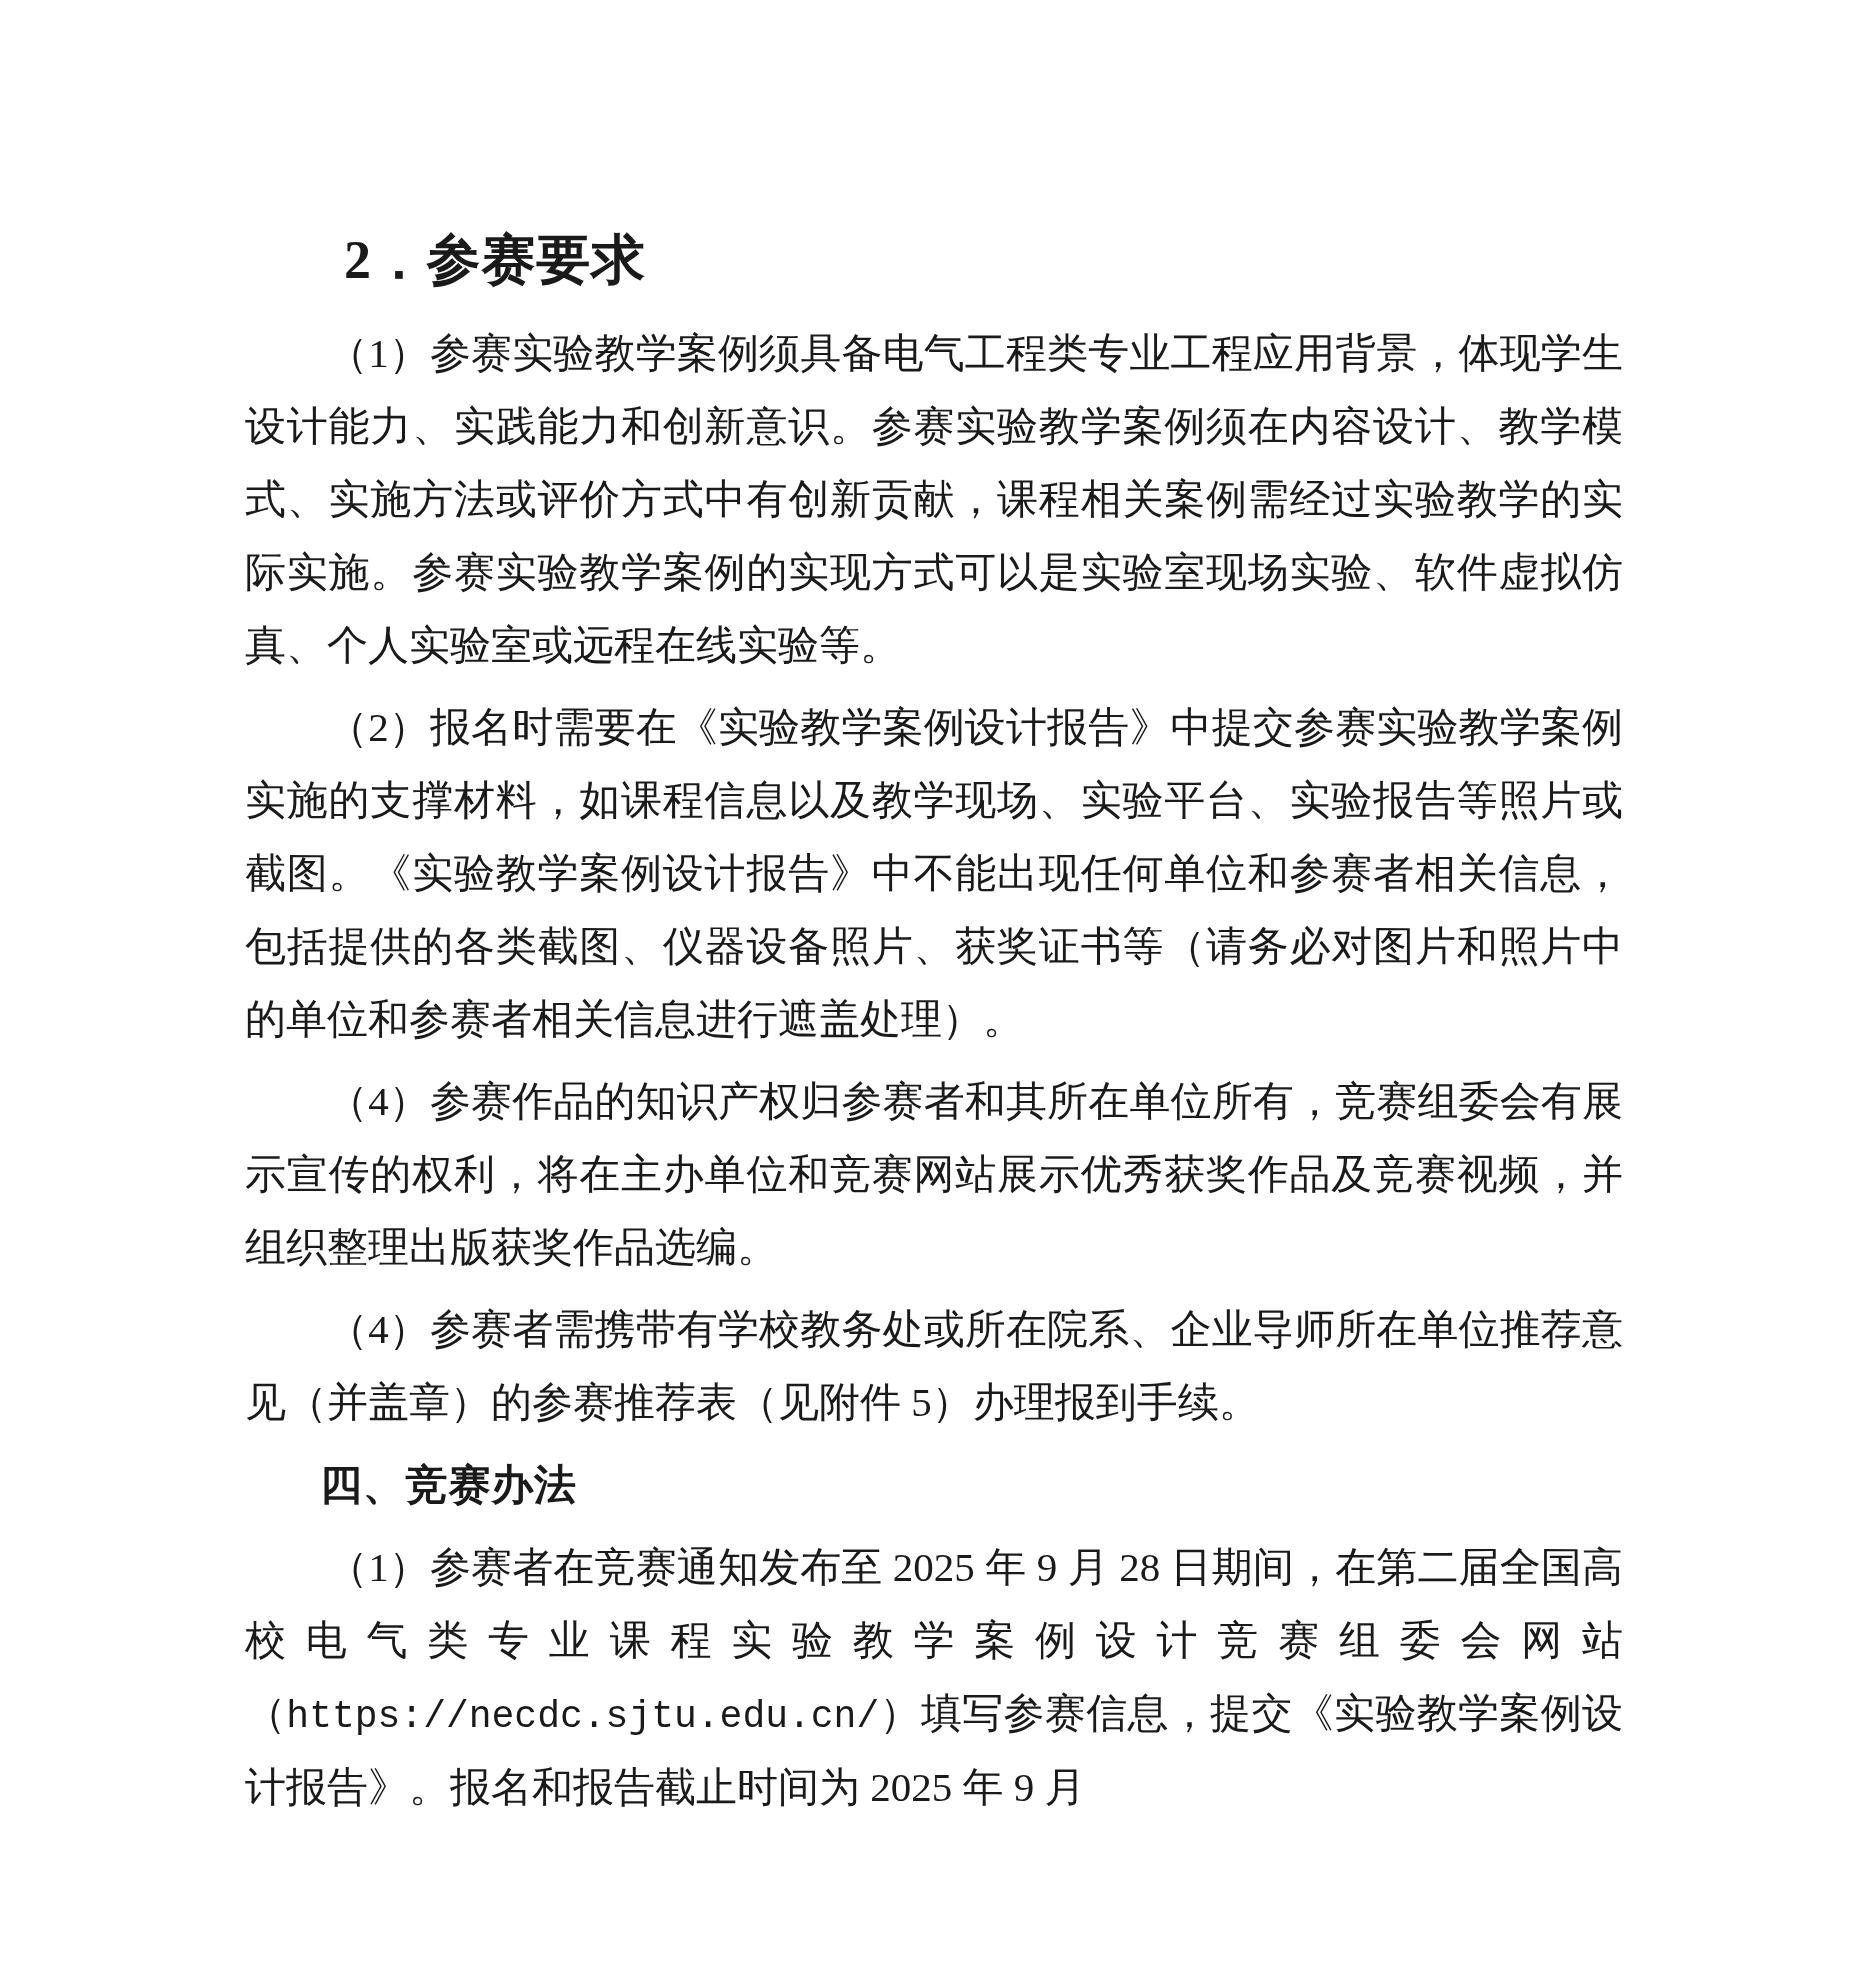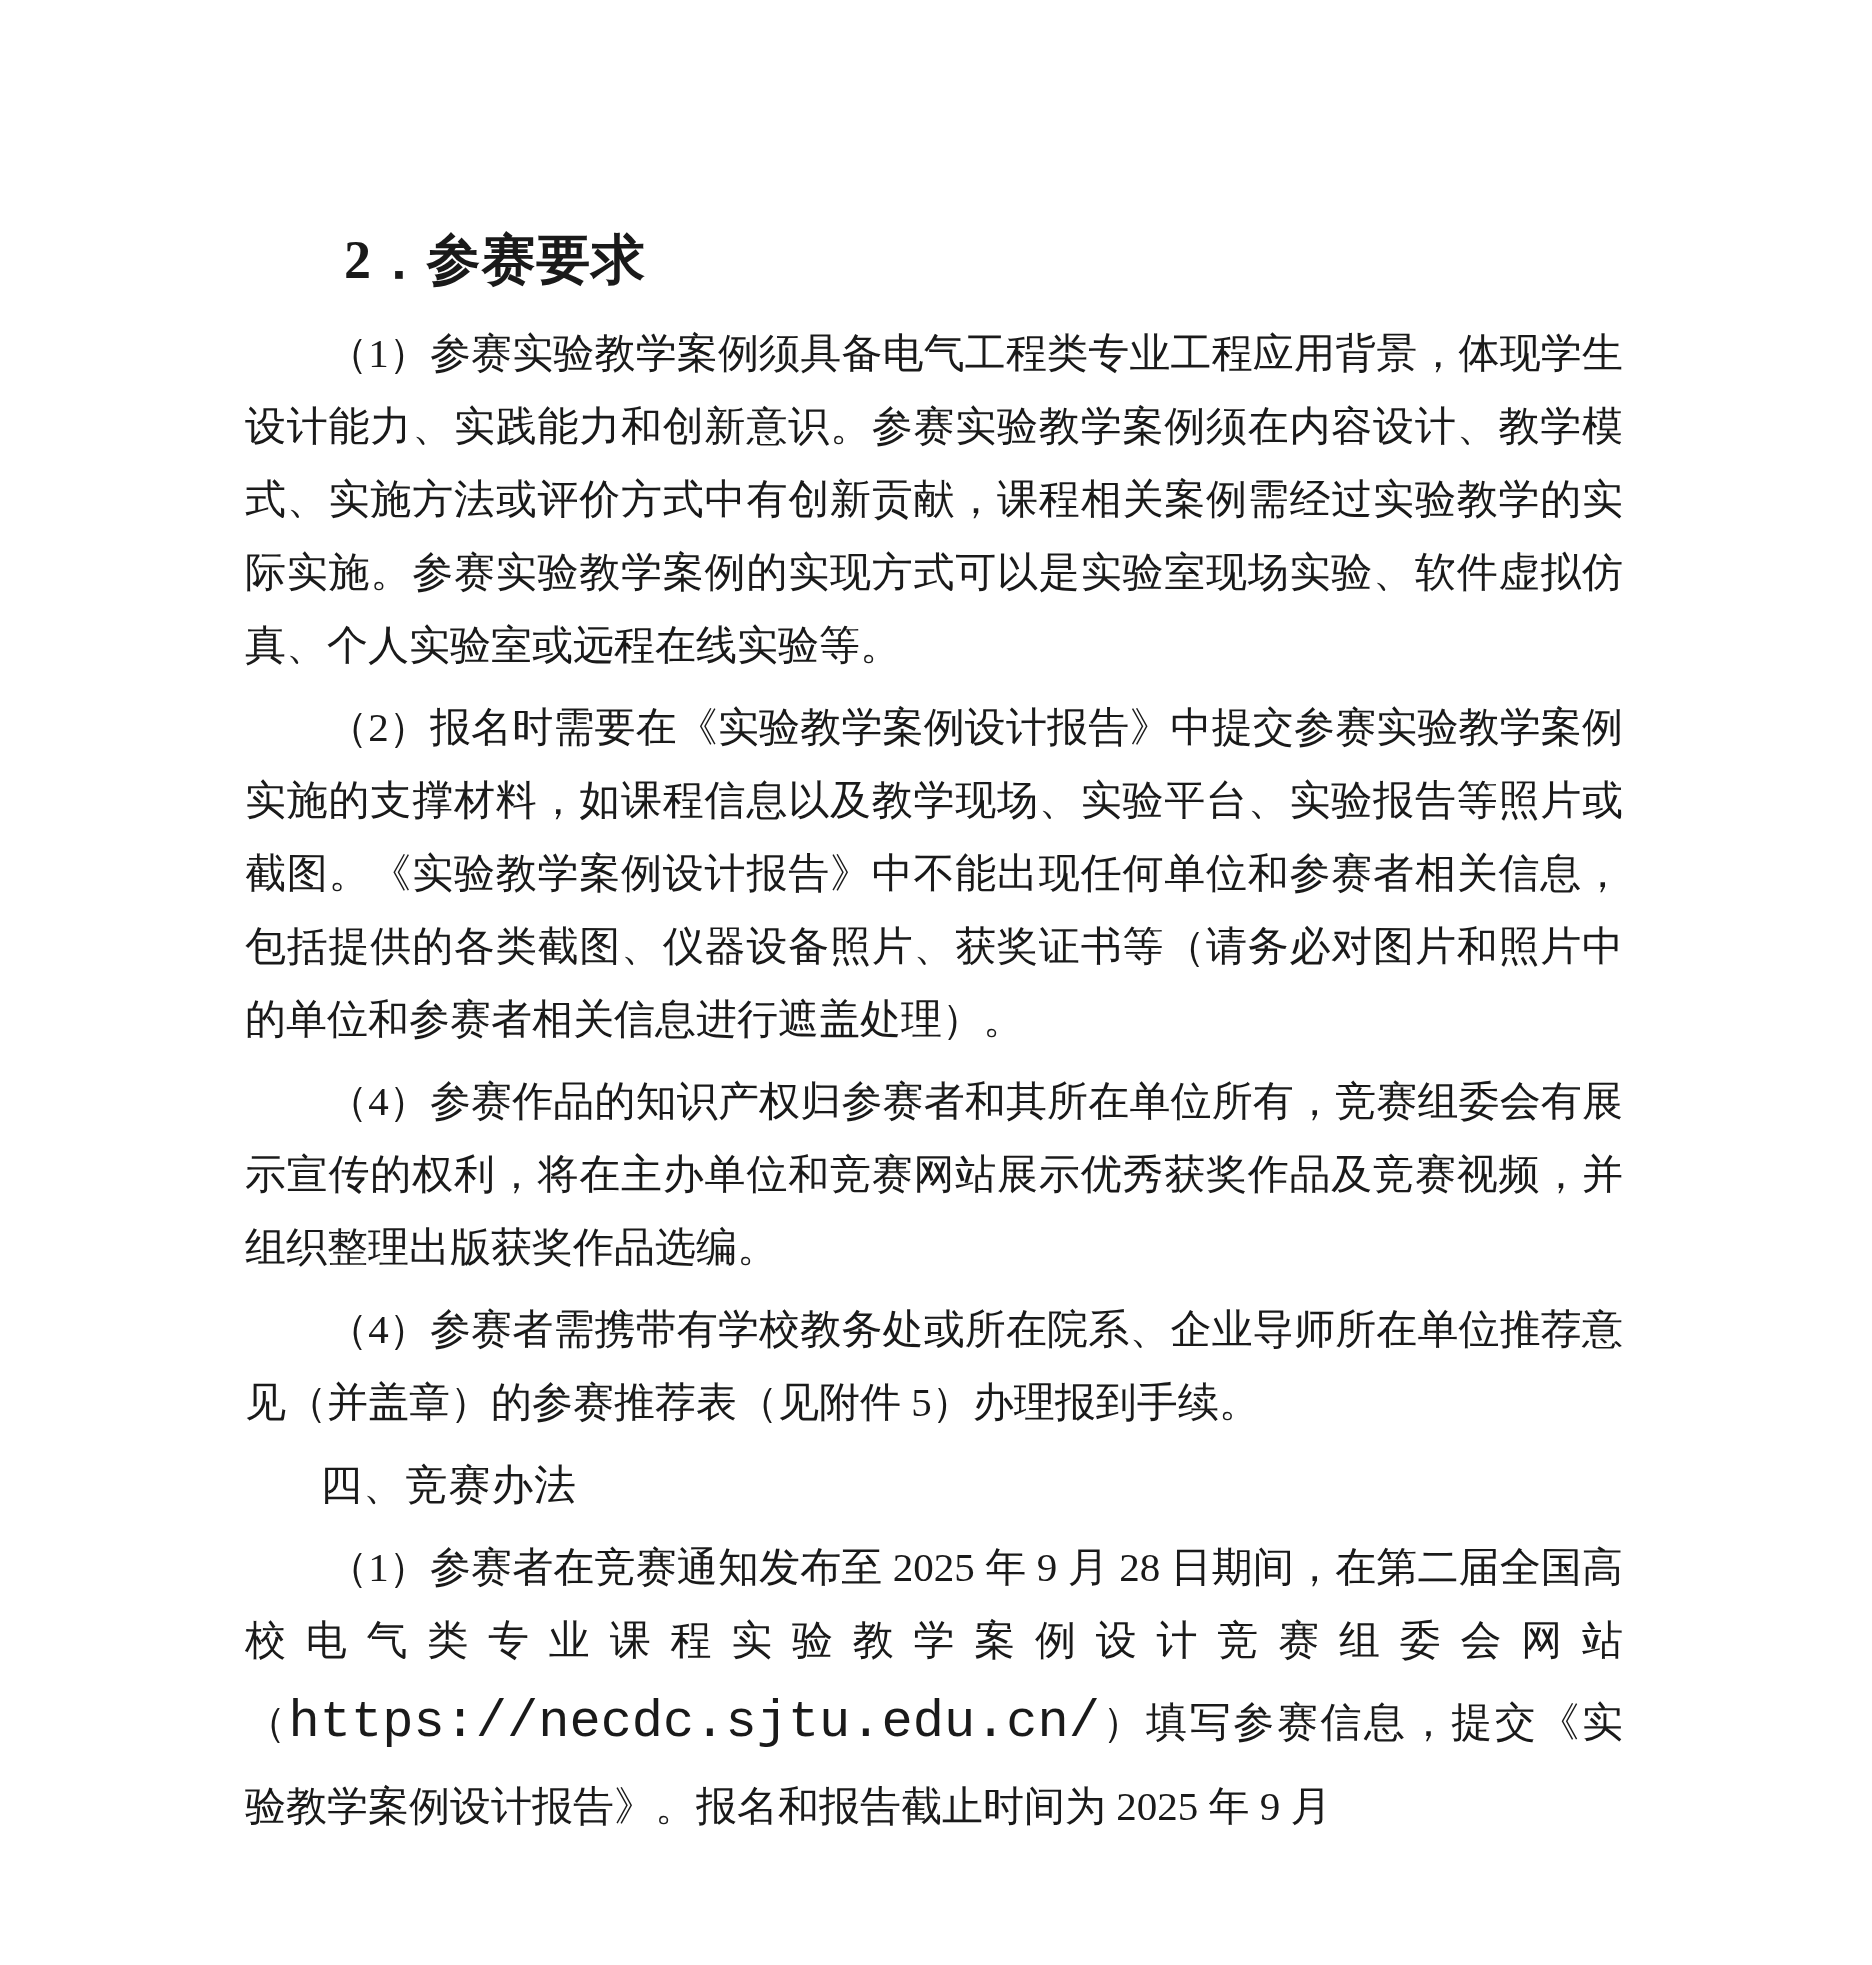--- a/index.html
+++ b/index.html
@@ -27,35 +27,35 @@
   }
   .heading {
     font-weight: bold;
     font-size: 54px;
     line-height: 1.78;
     margin: 0 0 2.4px 0;
     text-indent: 2em;
     letter-spacing: 0.8px;
   }
   .heading-sub {
-    font-weight: normal;
+    font-weight: bold;
     font-size: 42px;
     line-height: 1.78;
     margin: 0 0 2.4px 0;
     text-indent: 2em;
     letter-spacing: 0.8px;
   }
   p.para {
     margin: 9px;
     text-indent: 2em;
     line-height: 1.78;
   }
   .mono {
     font-family: "Liberation Mono", "DejaVu Sans Mono", monospace;
-    font-size: 52px;
+    font-size: 38px;
     letter-spacing: 0px;
   }
 </style>
 </head>
 <body>
 
 <div class="page">
   <div class="doc-body">
 
     <div class="heading">2．参赛要求</div>

